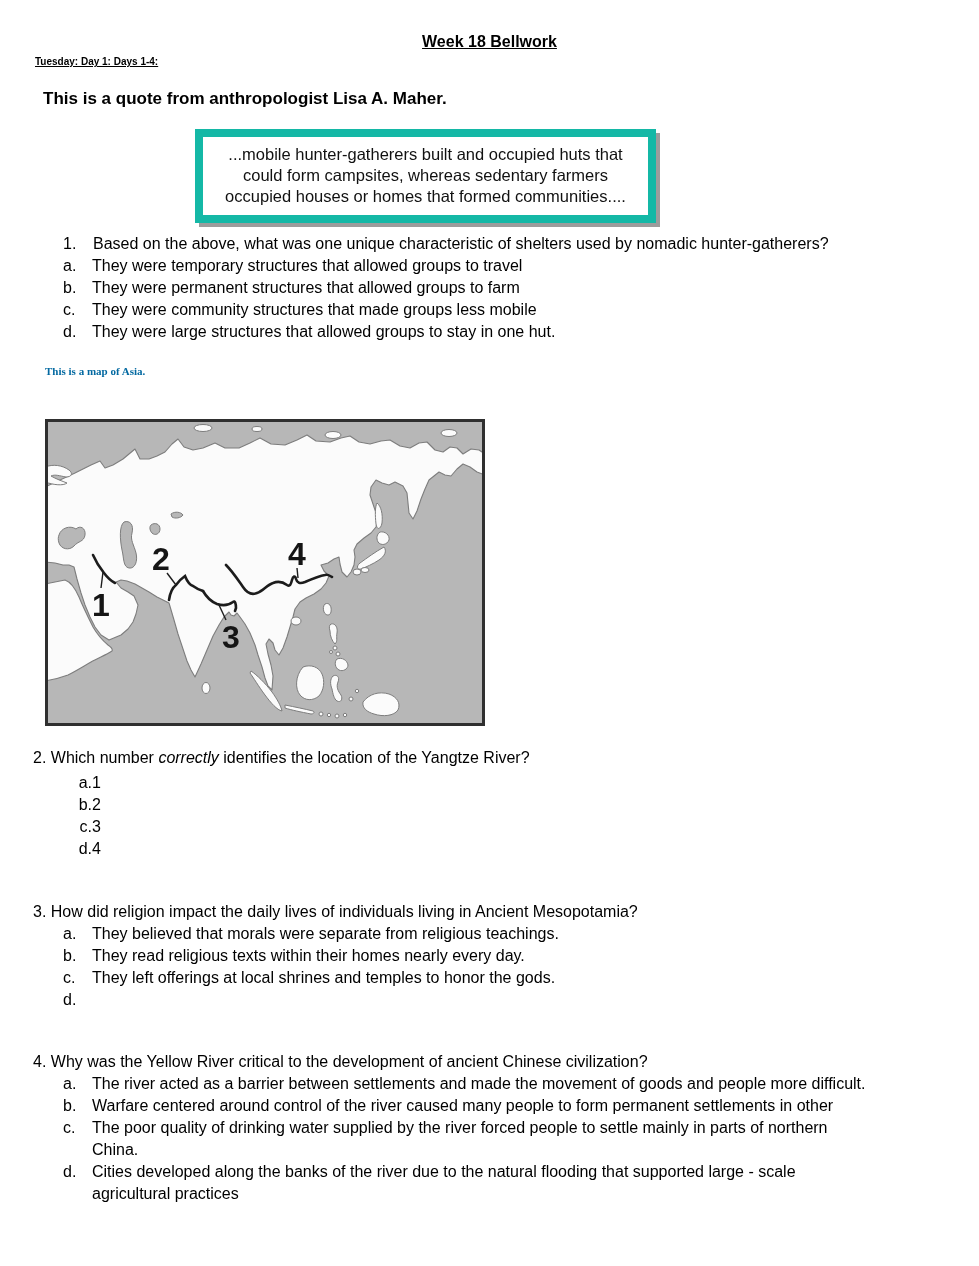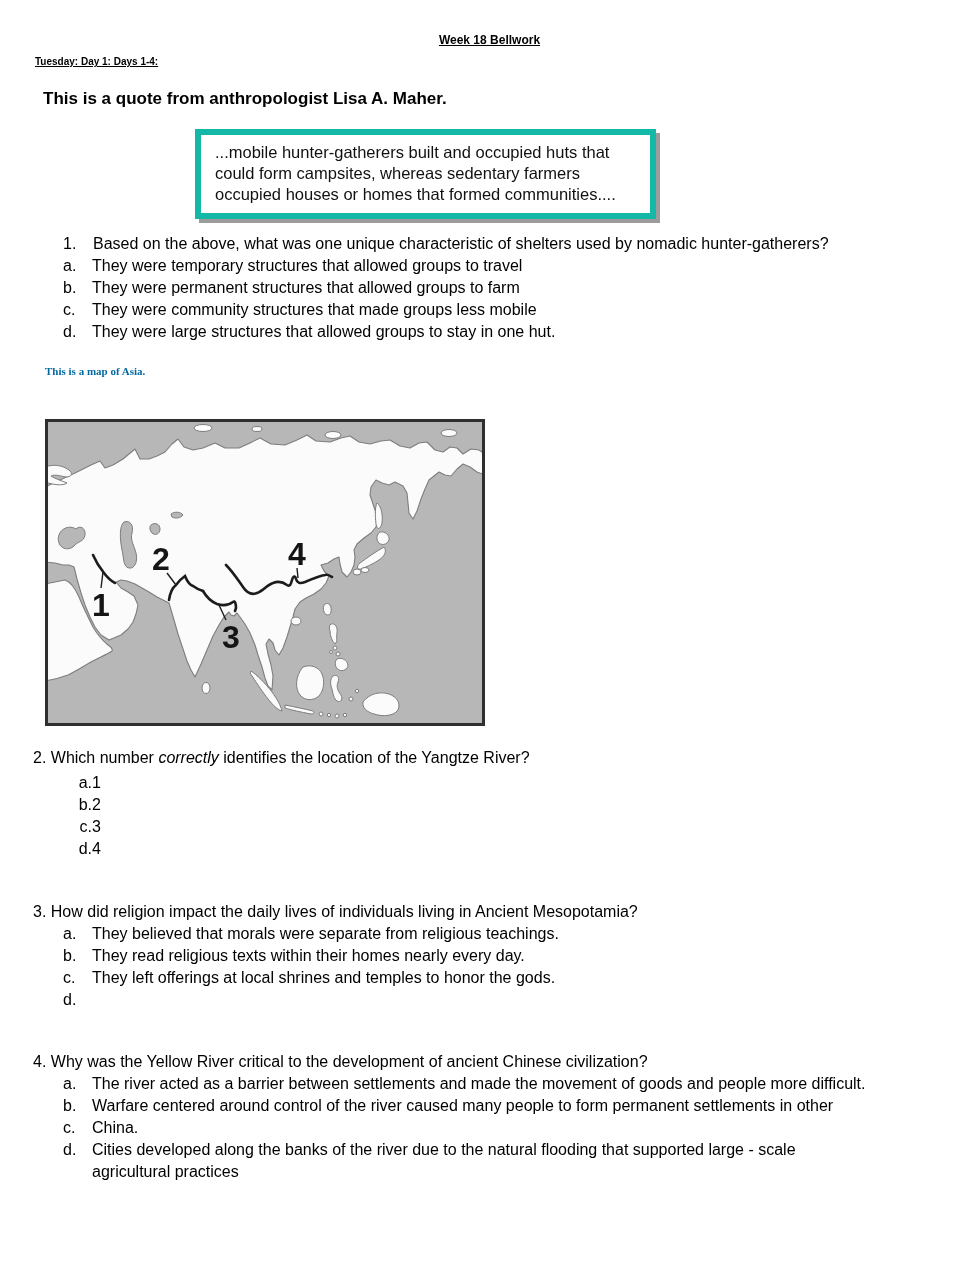--- a/index.html
+++ b/index.html
@@ -2,34 +2,35 @@
 <html><head>
 <meta charset="utf-8">
 <style>
   html,body { margin:0; padding:0; background:#ffffff; }
   .page {
     position:relative; width:979px; height:1266px; background:#ffffff;
     font-family:"Liberation Sans", sans-serif; color:#000; overflow:hidden;
   }
   .doc-title {
     position:absolute; top:33px; left:0; width:100%; text-align:center;
-    font-size:12px; font-weight:bold; text-decoration:underline;
+    font-size:16px; font-weight:bold; text-decoration:underline;
   }
   .day-line {
     position:absolute; top:56px; left:35px;
     font-size:10px; font-weight:bold; text-decoration:underline;
   }
   .quote-intro {
     position:absolute; top:89px; left:43px;
     font-size:17px; font-weight:bold;
   }
   .quote-box {
     position:absolute; left:195px; top:129px; width:461px; box-sizing:border-box;
-    border:6px solid #14b8a6; background:#fff; padding:7px 14px 8px;
+    border:8px solid #14b8a6; background:#fff; padding:7px 20px 8px;
     box-shadow:4px 4px 0 0 #9c9c9c;
+    text-align:center;
   }
   .quote-line { font-size:16.5px; line-height:21px; white-space:nowrap; color:#111; }
   .map-caption {
     position:absolute; top:365px; left:45px;
     font-family:"Liberation Serif", serif; font-size:11px; font-weight:bold; color:#0369a1;
   }
   .map-wrap { position:absolute; left:45px; top:419px; width:440px; height:307px; }
   .q { position:absolute; font-size:16px; line-height:22px; }
   .row { display:flex; align-items:flex-start; }
   .cell { flex:0 0 auto; }
@@ -224,20 +225,21 @@
       </div>
       <div class="row">
         <span class="cell letter">b.</span>
         <span>
           <div class="opt-line">Warfare centered around control of the river caused many people to form permanent settlements in other</div>
         </span>
       </div>
       <div class="row">
         <span class="cell letter">c.</span>
         <span>
+          <div class="opt-line">The poor quality of drinking water supplied by the river forced people to settle mainly in parts of northern</div>
           <div class="opt-line">China.</div>
         </span>
       </div>
       <div class="row">
         <span class="cell letter">d.</span>
         <span>
           <div class="opt-line">Cities developed along the banks of the river due to the natural flooding that supported large - scale</div>
           <div class="opt-line">agricultural practices</div>
         </span>
       </div>

